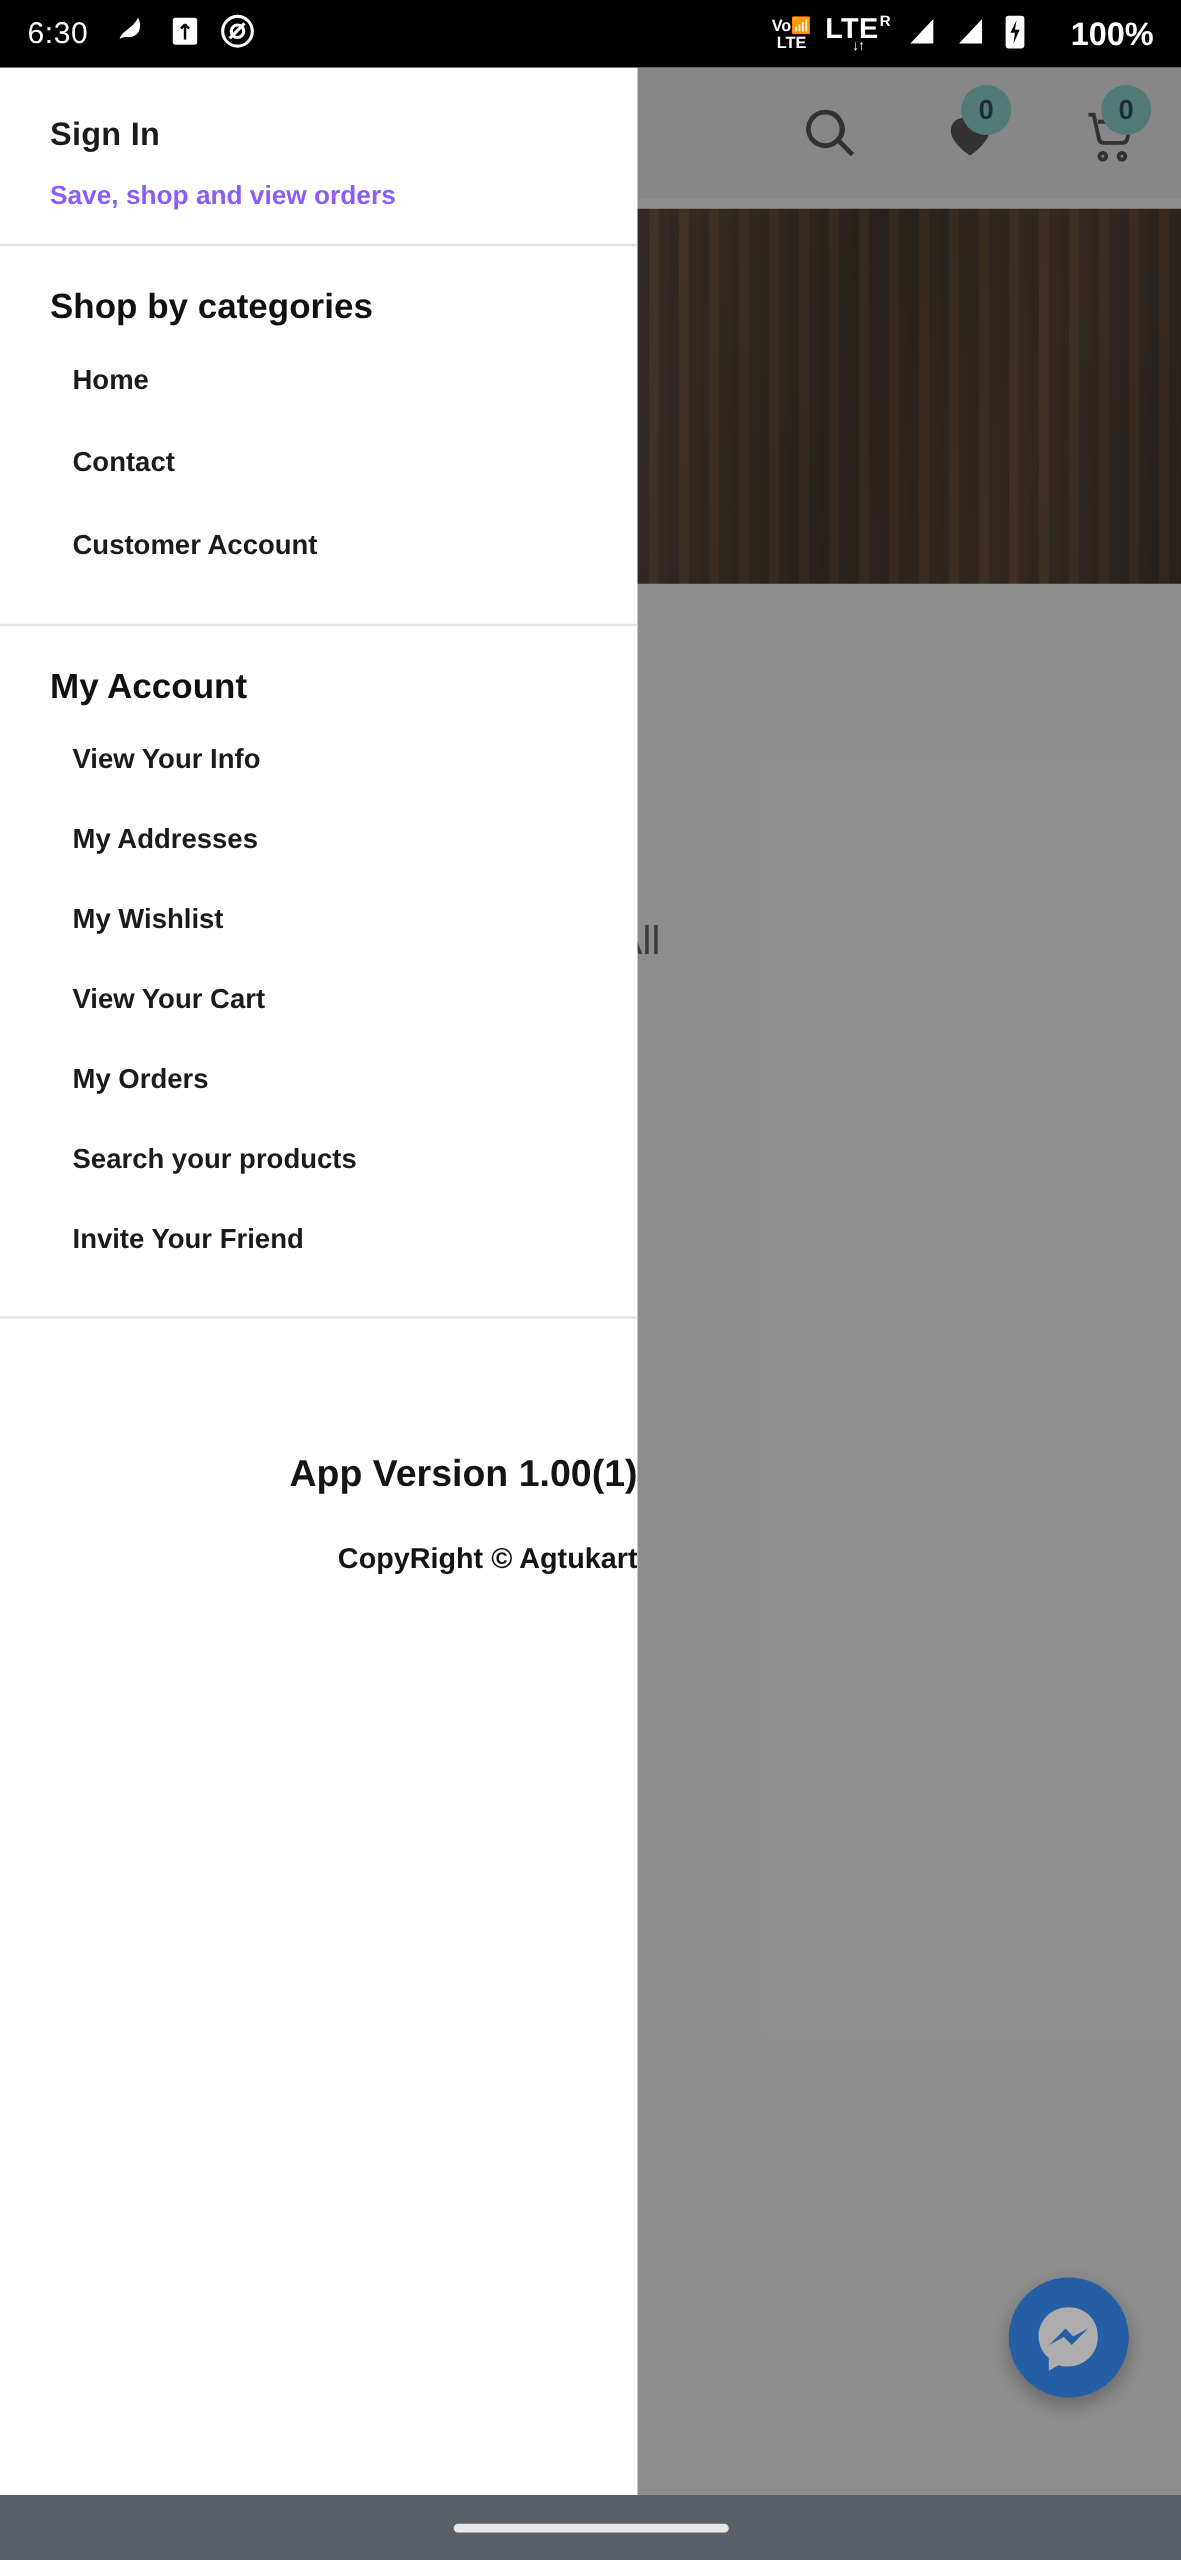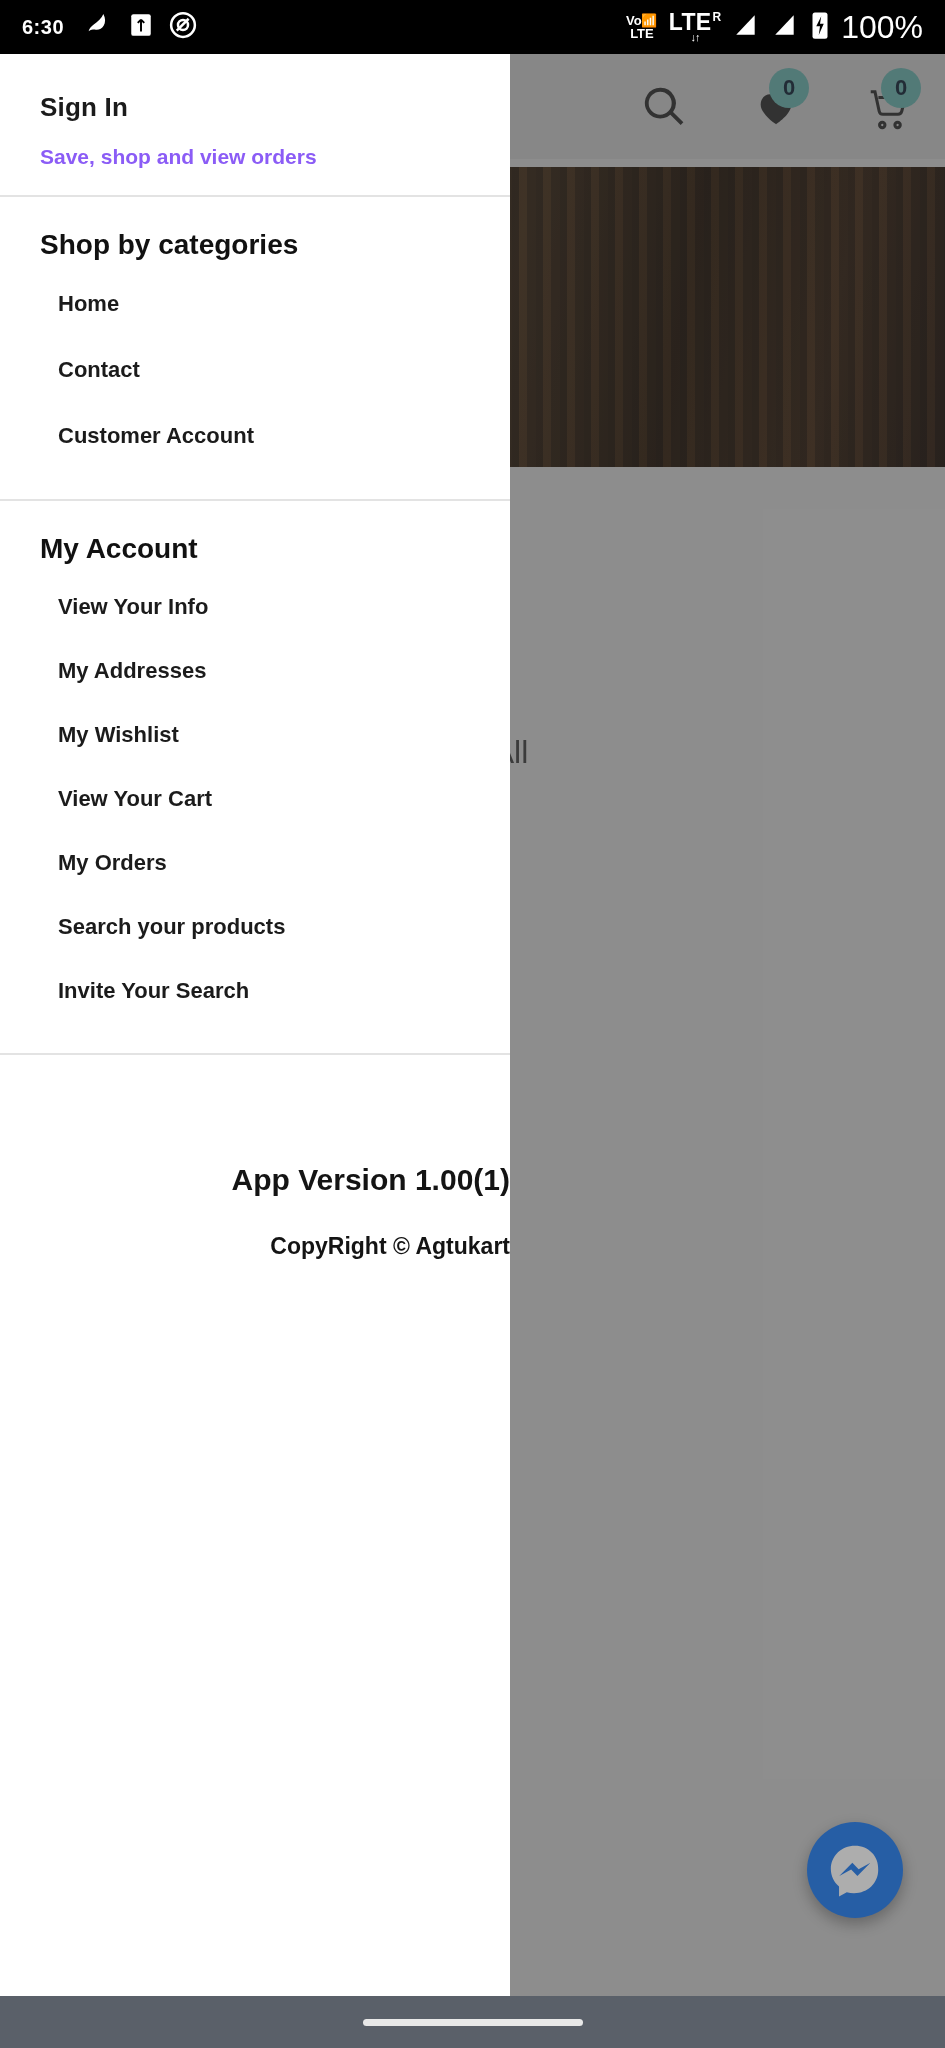--- a/index.html
+++ b/index.html
@@ -10,35 +10,35 @@
     position:relative;
     overflow:hidden;
   }
 
   
   .statusbar {
     position:absolute; top:0; left:0; width:945px; height:54px;
     background:#000; color:#fff; display:flex; align-items:center;
     padding:0 22px; z-index:60;
   }
-  .sb-time { font-size:20px; font-weight:700; letter-spacing:.5px; }
+  .sb-time { font-size:24px; font-weight:400; letter-spacing:.5px; }
   .sb-left-icons { display:flex; align-items:center; gap:14px; margin-left:20px; }
   .sb-spacer { flex:1; }
   .sb-right { display:flex; align-items:center; gap:11px; }
   .volte {
     display:flex; flex-direction:column; align-items:center;
     font-size:13px; font-weight:700; line-height:1.0;
   }
   .volte .r1 { letter-spacing:0px; }
   .lte-wrap { display:flex; flex-direction:column; align-items:center; line-height:1; }
   .lte-top { display:flex; align-items:flex-start; }
   .lte-txt { font-size:23px; font-weight:700; letter-spacing:.3px; }
   .lte-sup { font-size:12px; font-weight:700; margin-left:1px; }
   .lte-arrows { font-size:11px; letter-spacing:-1px; margin-top:-2px; }
-  .sb-batt-pct { font-size:32px; font-weight:400; }
+  .sb-batt-pct { font-size:26px; font-weight:700;margin-left:24px; }
 
   
   .app-bg {
     position:absolute; top:54px; left:0; width:945px; height:1942px;
     background:#c9c9c9; z-index:10; overflow:hidden;
   }
   .bg-header {
     height:105px; background:#bdbdbd; display:flex; align-items:center;
     justify-content:flex-end; padding-right:26px; gap:50px; position:relative;
   }
@@ -317,21 +317,21 @@
   <div class="menu-item">Customer Account</div>
   <div class="sep" style="margin-top:30px;"></div>
 
   <div class="group-title">My Account</div>
   <div class="menu-item tight">View Your Info</div>
   <div class="menu-item tight">My Addresses</div>
   <div class="menu-item tight">My Wishlist</div>
   <div class="menu-item tight">View Your Cart</div>
   <div class="menu-item tight">My Orders</div>
   <div class="menu-item tight">Search your products</div>
-  <div class="menu-item tight">Invite Your Search</div>
+  <div class="menu-item tight">Invite Your Friend</div>
   <div class="sep" style="margin-top:30px;"></div>
 
   <div class="footer-block">
     <div class="app-version">App Version 1.00(1)</div>
     <div class="copyright">CopyRight © Agtukart</div>
   </div>
 </div>
 
 <div class="navbar">
   <div class="nav-pill"></div>

